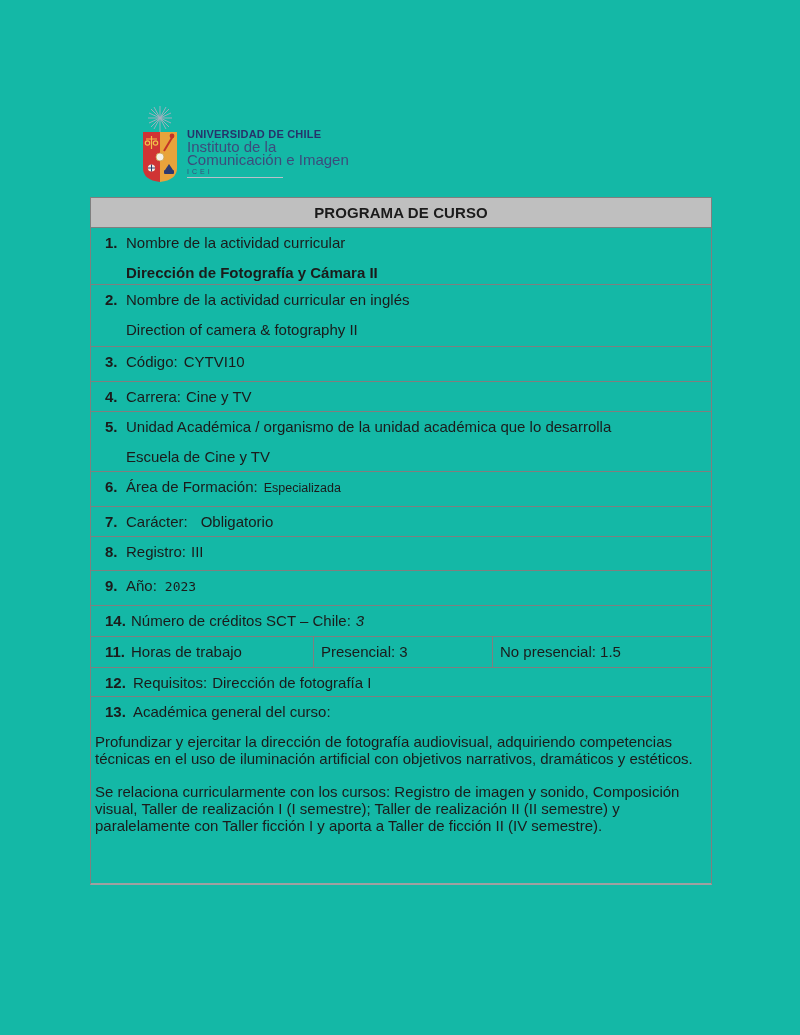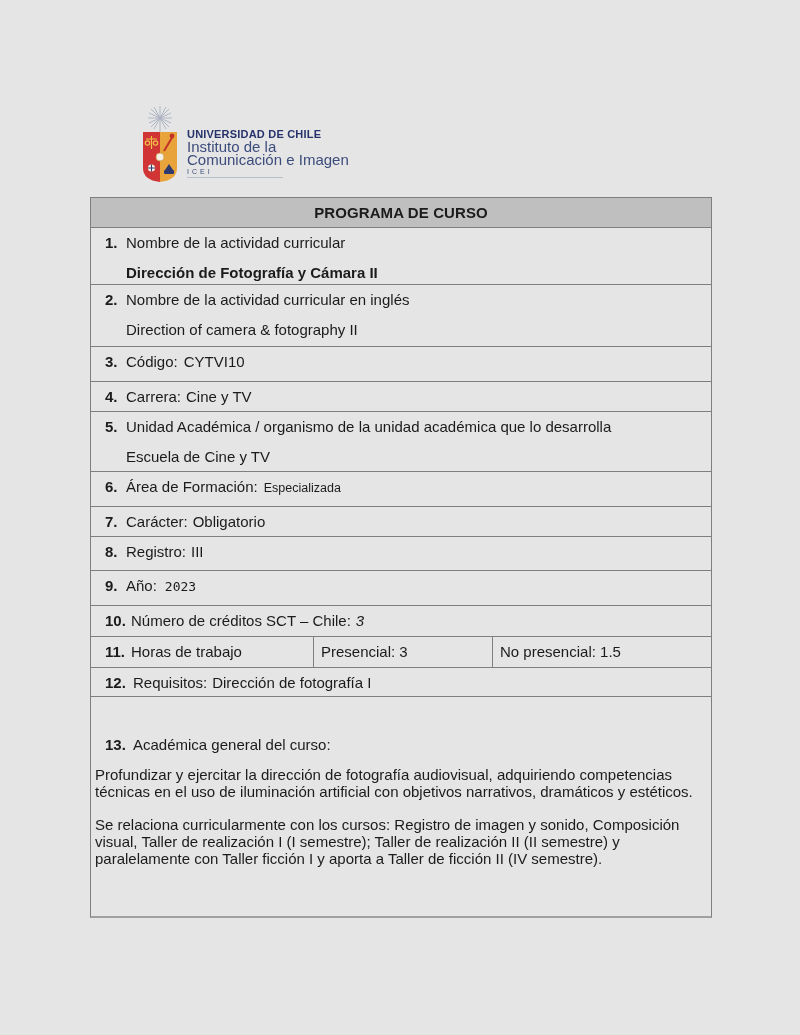--- a/index.html
+++ b/index.html
@@ -1,21 +1,21 @@
 <!DOCTYPE html>
 <html><head>
 <meta charset="utf-8">
 <style>
   * { margin:0; padding:0; box-sizing:border-box; }
   html,body { background:#ffffff; }
   body { font-family:"Liberation Sans", sans-serif; color:#1b1b1b; }
   .page {
     position:relative;
     width:800px; height:1035px;
-    background:#e5e5e5;
+    background:#14b8a6;
     overflow:hidden;
   }
 
   
   .logo { position:absolute; left:141px; top:106px; display:flex; align-items:flex-start; }
   .logo-crest { width:42px; height:78px; flex:0 0 auto; }
   .logo-text { margin-left:4px; margin-top:22px; }
   .logo-uni { font-size:11px; font-weight:bold; color:#26336b; letter-spacing:.2px; }
   .logo-inst { font-size:15px; color:#3c4c7c; line-height:13px; }
   .logo-acronym { font-size:7px; color:#3c4c7c; letter-spacing:3px; margin-top:2px; }
@@ -28,21 +28,21 @@
     border-bottom:2px solid #a0a0a0;
     font-size:15px;
   }
   .thead {
     height:30px; background:#bfbfbf;
     border-bottom:1px solid #7f7f7f;
     font-weight:bold; text-align:center; line-height:30px;
     letter-spacing:.1px;
   }
   .row { border-bottom:1px solid #7f7f7f; padding:6px 8px 0 14px; position:relative; }
-  .row:last-child { border-bottom:none;margin-top:33px; }
+  .row:last-child { border-bottom:none; }
   .line { display:flex; align-items:baseline; }
   .num { font-weight:bold; flex:0 0 21px; }
   .lbl { font-weight:normal; }
   .val-inline { margin-left:6px; }
   .val-block { margin-left:21px; margin-top:13px; }
   .bold { font-weight:bold; }
   .small-val { font-size:12.5px; margin-left:6px; }
   .mono-val { font-family:"DejaVu Sans Mono", monospace; font-size:13px; margin-left:8px; }
   .italic-val { font-style:italic; margin-left:5px; }
   .sep { font-weight:normal; }
@@ -170,21 +170,21 @@
         <span class="num">6.</span>
         <span class="lbl">Área de Formación:</span>
         <span class="small-val">Especializada</span>
       </div>
     </div>
 
     <div class="row h-r7">
       <div class="line">
         <span class="num">7.</span>
         <span class="lbl">Carácter:</span>
-        <span class="val-inline" style="margin-left:5px">Obligatorio</span>
+        <span class="val-inline" style="margin-left:13px">Obligatorio</span>
       </div>
     </div>
 
     <div class="row h-r8">
       <div class="line">
         <span class="num">8.</span>
         <span class="lbl">Registro:</span>
         <span class="val-inline" style="margin-left:5px">III</span>
       </div>
     </div>
@@ -192,21 +192,21 @@
     <div class="row h-r9">
       <div class="line">
         <span class="num">9.</span>
         <span class="lbl">Año:</span>
         <span class="mono-val">2023</span>
       </div>
     </div>
 
     <div class="row h-r10">
       <div class="line">
-        <span class="num" style="flex-basis:26px">10.</span>
+        <span class="num" style="flex-basis:26px">14.</span>
         <span class="lbl">Número de créditos SCT – Chile</span>
           <span class="sep">:</span>
         <span class="italic-val">3</span>
       </div>
     </div>
 
     <div class="hours-row">
       <div class="hours-cell hc1">
         <span class="num" style="flex-basis:26px">11.</span>
         <span class="lbl">Horas de trabajo</span>

